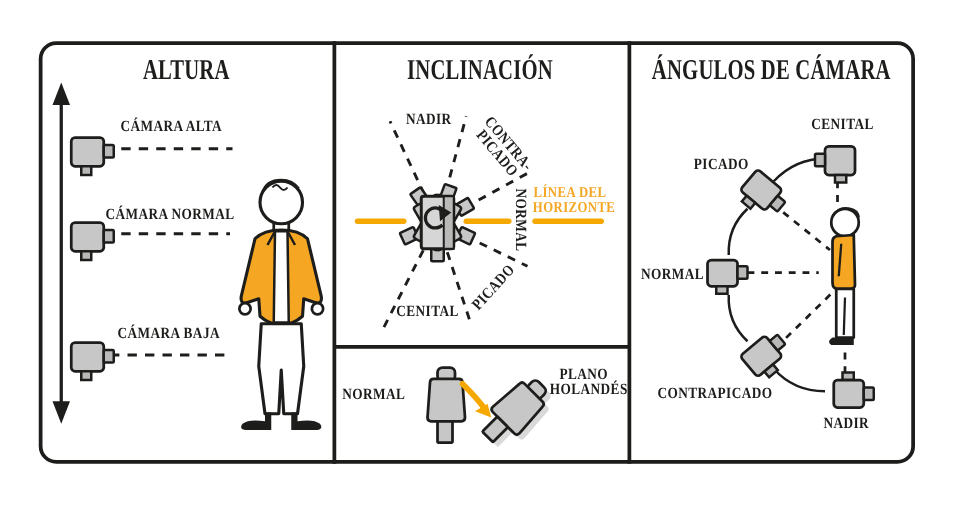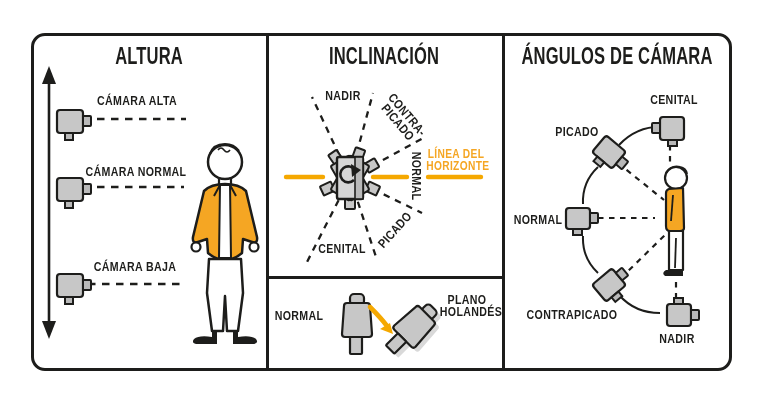--- a/index.html
+++ b/index.html
@@ -1,17 +1,17 @@
 <!DOCTYPE html>
 <html><head>
 <meta charset="utf-8">
 <style>
   html,body{margin:0;padding:0;background:#fff;}
   .stage{position:relative;width:768px;height:406px;background:#ffffff;overflow:hidden;
-         font-family:Liberation Sans, sans-serif;}
+         font-family:Liberation Serif, serif;}
   .frame{position:absolute;left:31px;top:33px;width:695px;height:332px;
          border:3px solid #1D1D1B;border-radius:14px;background:#fff;}
   .vdiv{position:absolute;top:33px;width:3px;height:338px;background:#1D1D1B;}
   .hdiv{position:absolute;left:268px;top:276px;width:235px;height:3px;background:#1D1D1B;}
   svg.layer{position:absolute;}
   .title{position:absolute;font-weight:bold;font-size:23px;color:#1D1D1B;white-space:nowrap;
          letter-spacing:.2px;transform:translate(-50%,-50%) scaleX(.72);}
   .lbl{position:absolute;font-weight:bold;font-size:12.5px;color:#1D1D1B;white-space:nowrap;
        letter-spacing:.4px;transform:translate(-50%,-50%) scaleX(.85);}
   .multi{white-space:normal;text-align:center;line-height:11.5px;}

